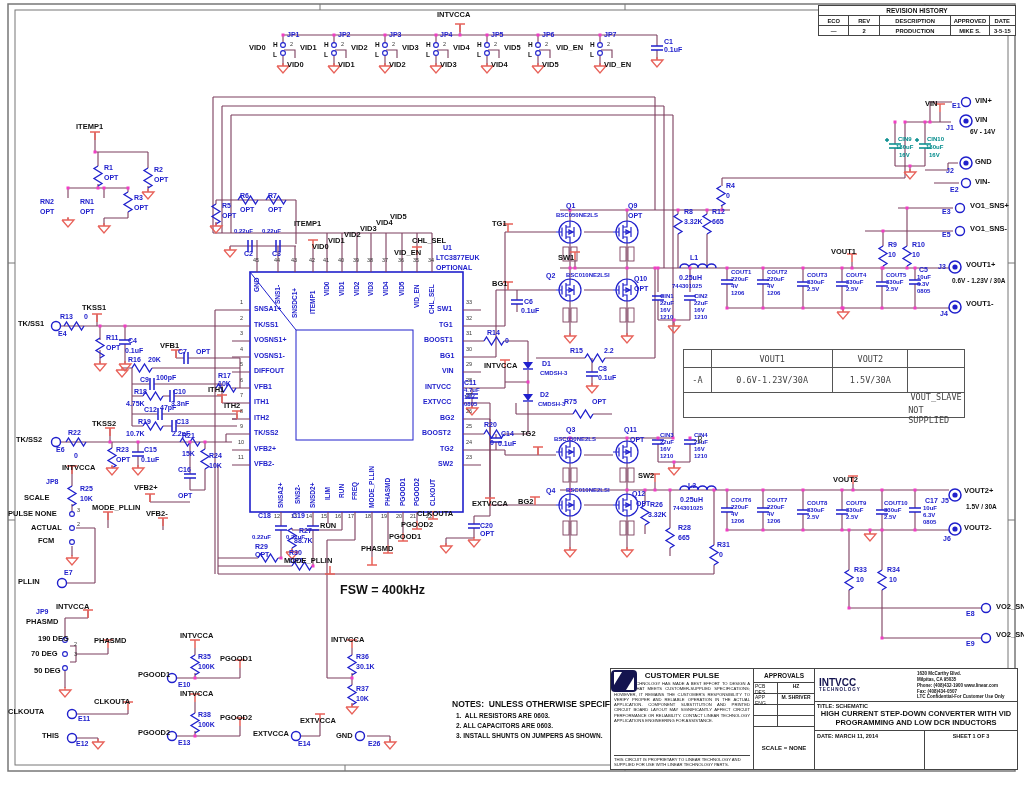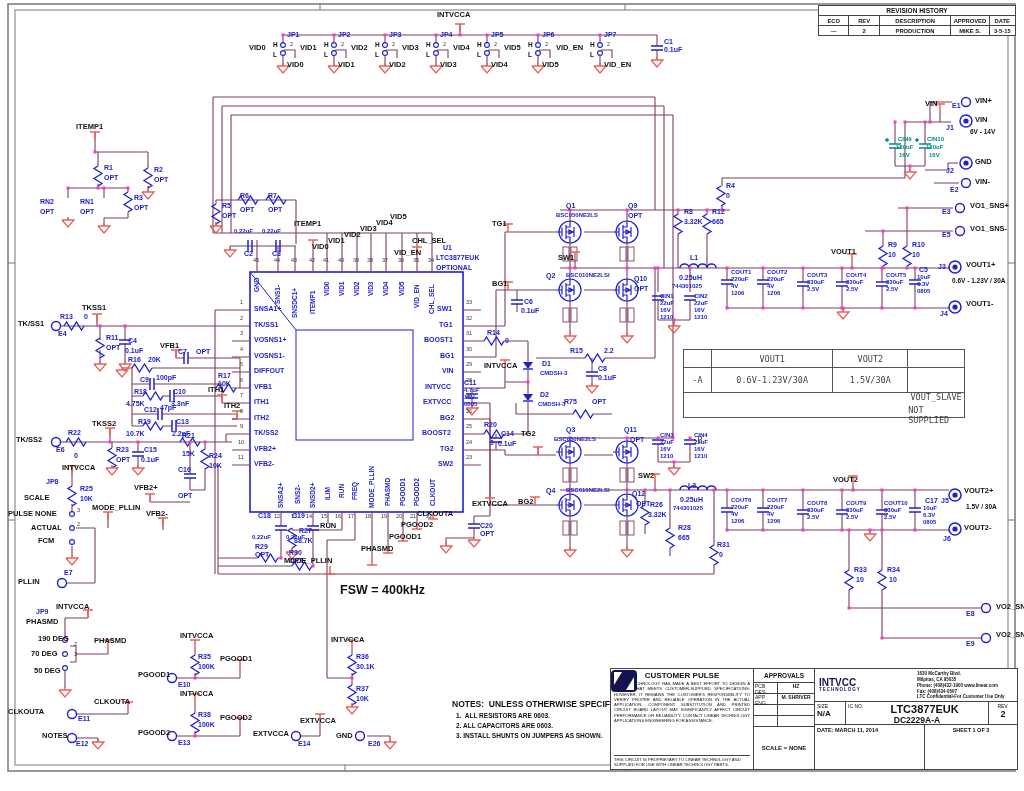--- a/index.html
+++ b/index.html
@@ -687,21 +687,21 @@
       <span class="lb k" style="left: 26px; top: 618px;">PHASMD</span>
       <span class="lb k" style="left: 38px; top: 635px;">190 DEG</span>
       <span class="lb k" style="left: 31px; top: 650px;">70 DEG</span>
       <span class="lb k" style="left: 34px; top: 667px;">50 DEG</span>
       <span class="lb k" style="left: 94px; top: 637px;">PHASMD</span>
       <span class="lb pin" style="left: 74px; top: 642px;">2</span>
       <span class="lb pin" style="left: 74px; top: 652px;">3</span>
       <span class="lb k" style="left: 94px; top: 698px;">CLKOUTA</span>
       <span class="lb k" style="left: 8px; top: 708px;">CLKOUTA</span>
       <span class="lb b" style="left: 78px; top: 715px;">E11</span>
-      <span class="lb k" style="left: 42px; top: 732px;">NOTES</span>
+      <span class="lb k" style="left: 42px; top: 732px;">THIS</span>
       <span class="lb b" style="left: 76px; top: 740px;">E12</span>
       <span class="lb k" style="left: 180px; top: 632px;">INTVCCA</span>
       <span class="lb b" style="left: 198px; top: 653px;">R35</span>
       <span class="lb b" style="left: 198px; top: 663px;">100K</span>
       <span class="lb k" style="left: 220px; top: 655px;">PGOOD1</span>
       <span class="lb k" style="left: 138px; top: 671px;">PGOOD1</span>
       <span class="lb b" style="left: 178px; top: 681px;">E10</span>
       <span class="lb k" style="left: 180px; top: 690px;">INTVCCA</span>
       <span class="lb b" style="left: 198px; top: 711px;">R38</span>
       <span class="lb b" style="left: 198px; top: 721px;">100K</span>
@@ -985,28 +985,24 @@
             </div>
       </div>
       <div class="addr">
         <div>1630 McCarthy Blvd.</div>
         <div>Milpitas, CA 95035</div>
         <div>Phone: (408)432-1900  www.linear.com</div>
         <div>Fax: (408)434-0507</div>
         <div>LTC Confidential-For Customer Use Only</div>
       </div>
     </div>
-    <div class="sz">
-      <div class="szc szl"><span>SIZE</span><br><span class="bb">N/A</span></div>
-      <div class="szc icn">
-            <span style="float:left">IC NO.</span>
-        <div class="p1">LTC3877EUK</div>
-        <div class="p2">DC2229A-A</div>
-          </div>
-      <div class="szc rv2"><span>REV.</span><div class="p1">2</div></div>
+    <div class="ti">
+      <div class="tl">TITLE:  SCHEMATIC</div>
+      <div class="tm"><span>HIGH CURRENT STEP-DOWN CONVERTER WITH VID</span><br>
+      <span>PROGRAMMING AND LOW DCR INDUCTORS</span></div>
     </div>
     <div class="dt">
       <div class="dl">DATE: MARCH 11, 2014</div>
       <div class="sh">SHEET   1   OF   3</div>
     </div>
   </div>
 </div>
 </div>
 
 </body></html>

